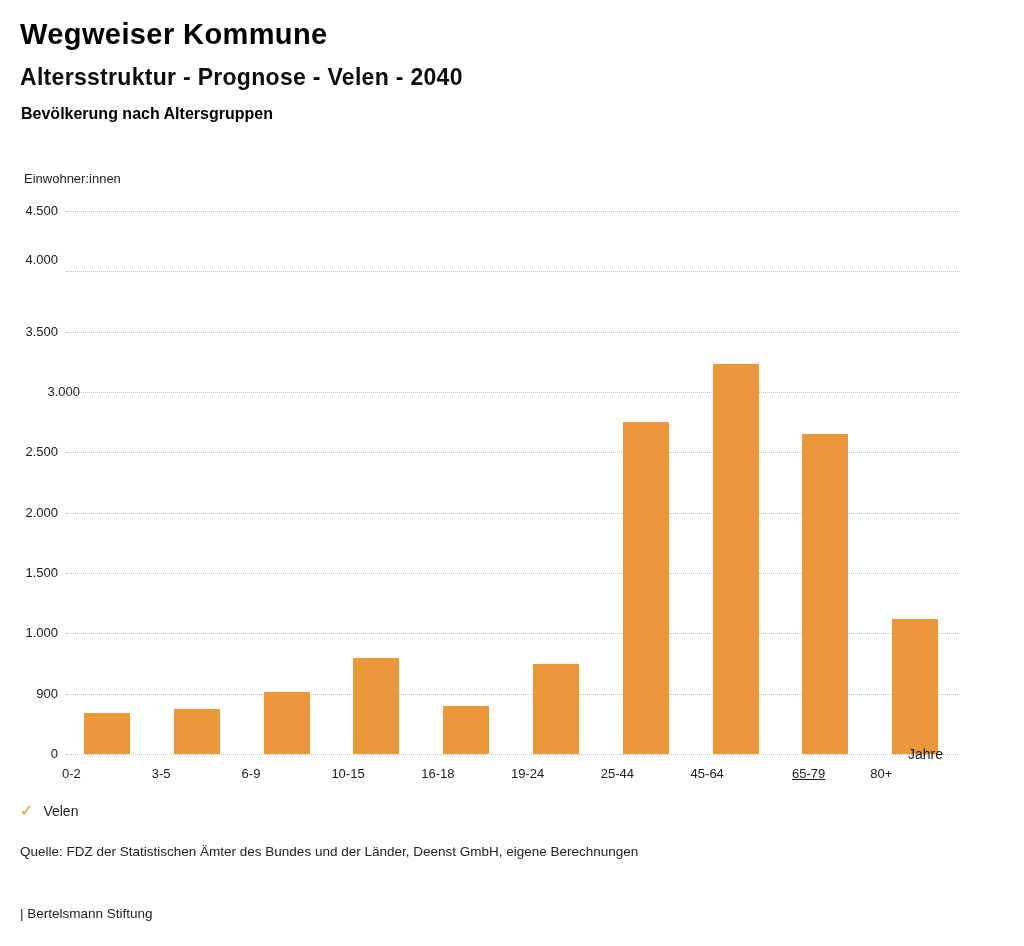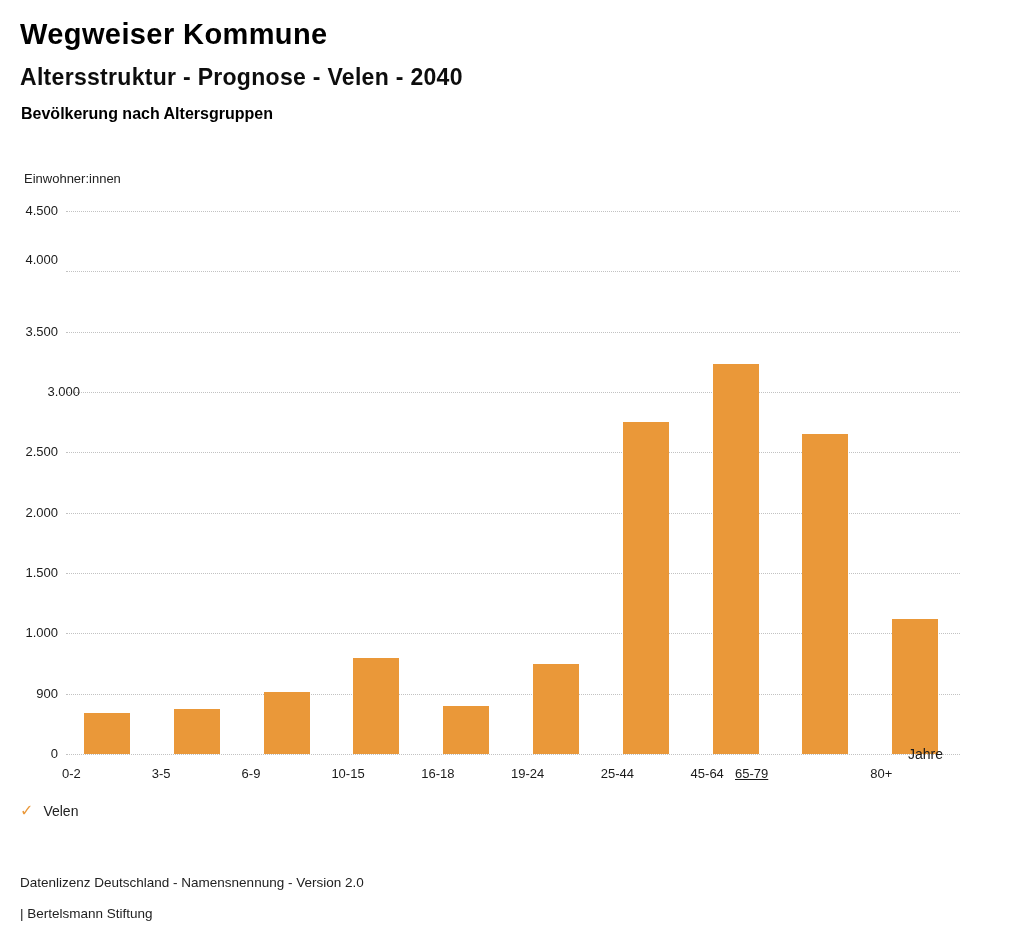--- a/index.html
+++ b/index.html
@@ -169,27 +169,27 @@
       </div>
     <div id="x-labels">
         <div class="xtick" style="left: 62px; width: 89.8px;">0-2</div>
         <div class="xtick" style="left: 151.8px; width: 89.8px;">3-5</div>
         <div class="xtick" style="left: 241.6px; width: 89.8px;">6-9</div>
         <div class="xtick" style="left: 331.4px; width: 89.8px;">10-15</div>
         <div class="xtick" style="left: 421.2px; width: 89.8px;">16-18</div>
         <div class="xtick" style="left: 511px; width: 89.8px;">19-24</div>
         <div class="xtick" style="left: 600.8px; width: 89.8px;">25-44</div>
         <div class="xtick" style="left: 690.6px; width: 89.8px;">45-64</div>
-        <div class="xtick" style="left: 735px; width: 89.8px; text-decoration: underline;">65-79</div>
+        <div class="xtick" style="left: 792px; width: 89.8px; text-decoration: underline;">65-79</div>
         <div class="xtick" style="left: 870.2px; width: 89.8px;">80+</div>
       </div>
     <div class="x-axis-title">Jahre</div>
   </div>
 
   <div class="legend">
     <span class="check" style="color: rgb(234, 152, 57);">✓</span>
     <span class="label">Velen</span>
   </div>
 
-  <p class="footer-line footer-license">Datenlizenz Deutschland - Namensnennung - Version 2.0</p>
+  <p class="footer-line footer-source">Quelle: FDZ der Statistischen Ämter des Bundes und der Länder, Deenst GmbH, eigene Berechnungen</p>
   <p class="footer-line footer-attribution">| Bertelsmann Stiftung</p>
 
 </div>
 
 </body></html>

